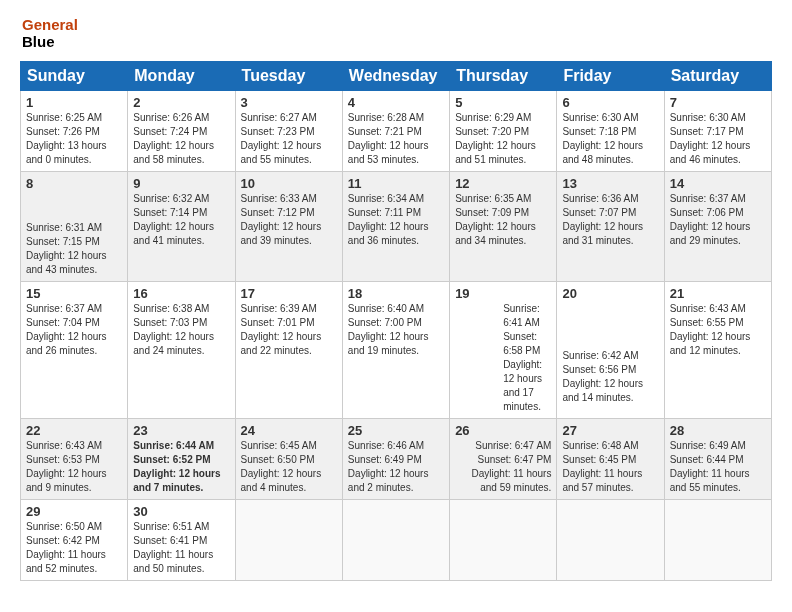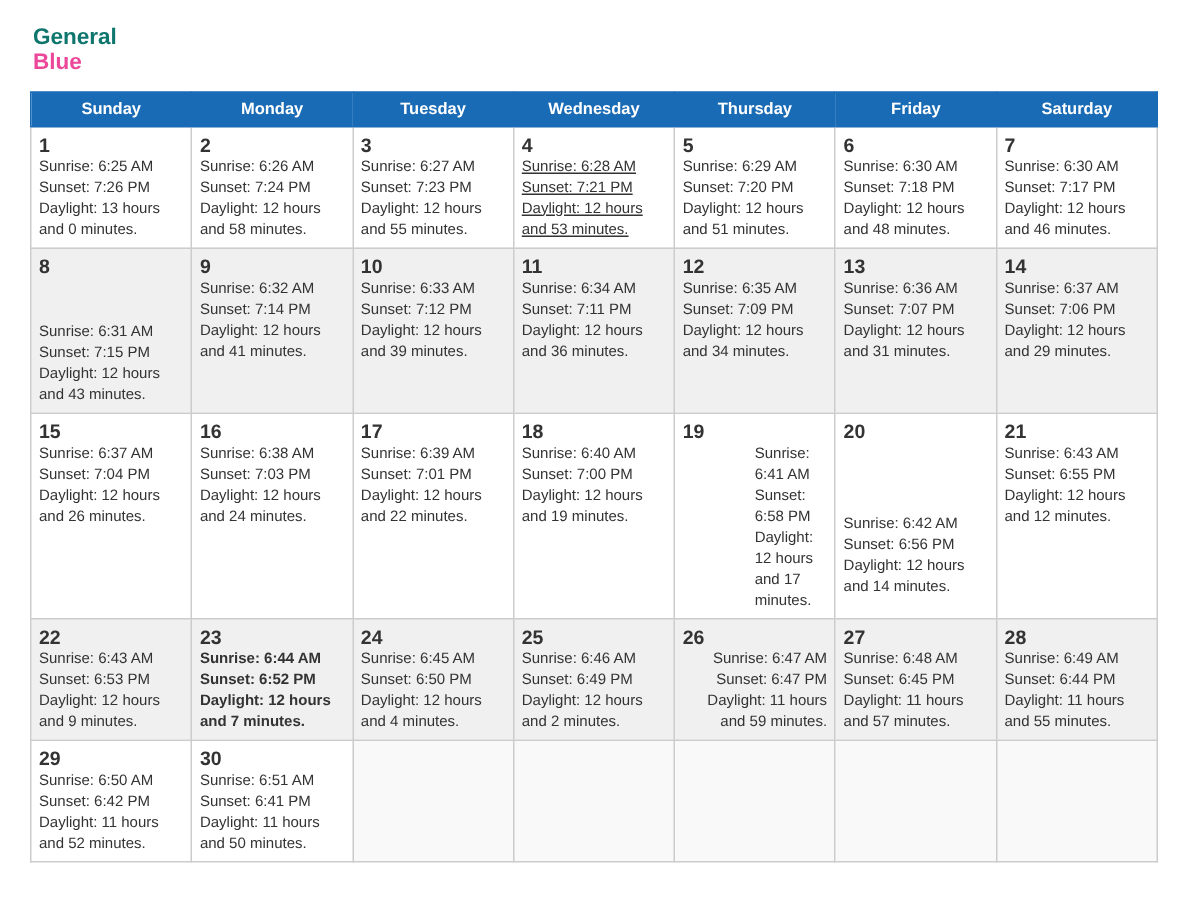--- a/index.html
+++ b/index.html
@@ -39,24 +39,24 @@
       color: #555;
     }
     table {
       width: 100%;
       border-collapse: collapse;
       table-layout: fixed;
     }
     thead tr th {
       background-color: #1a6bb5;
       color: #fff;
-      font-size: 11px;
+      font-size: 16px;
       font-weight: bold;
       padding: 5px 6px;
-      text-align: center;
+      text-align: left;
       border: 1px solid #1a6bb5;
     }
     tbody tr td {
       vertical-align: top;
       border: 1px solid #ccc;
       padding: 4px 5px;
       font-size: 9.5px;
       color: #333;
       height: 78px;
       background: #fff;
@@ -80,22 +80,22 @@
     }
   </style>
 </head>
 <body>
 
 <div class="page">
   <div class="header">
     <div class="logo">
 
       <div style="display:flex;flex-direction:column;line-height:1.15;margin-left:2px">
-        <span style="font-size:15px;font-weight:bold;color:#0f766e;">General</span>
-        <span style="font-size:15px;font-weight:bold;color:#ec4899;">Blue</span>
+        <span style="font-size:15px;font-weight:bold;color:#c2410c;">General</span>
+        <span style="font-size:15px;font-weight:bold;color:#000000;">Blue</span>
       </div>
     </div>
     <div class="title-block">
       <div class="month-title"></div>
       <div class="location"></div>
     </div>
   </div>
 
   <table>
     <thead>
@@ -127,21 +127,21 @@
           </td>
           <td>
             <span class="day-num">3</span>
             <div class="day-info" style="white-space: pre-line;">Sunrise: 6:27 AM
 Sunset: 7:23 PM
 Daylight: 12 hours
 and 55 minutes.</div>
           </td>
           <td>
             <span class="day-num">4</span>
-            <div class="day-info" style="white-space: pre-line; text-decoration: underline;">Sunrise: 6:28 AM
+            <div class="day-info" style="white-space: pre-line;">Sunrise: 6:28 AM
 Sunset: 7:21 PM
 Daylight: 12 hours
 and 53 minutes.</div>
           </td>
           <td>
             <span class="day-num">5</span>
             <div class="day-info" style="white-space: pre-line;">Sunrise: 6:29 AM
 Sunset: 7:20 PM
 Daylight: 12 hours
 and 51 minutes.</div>

